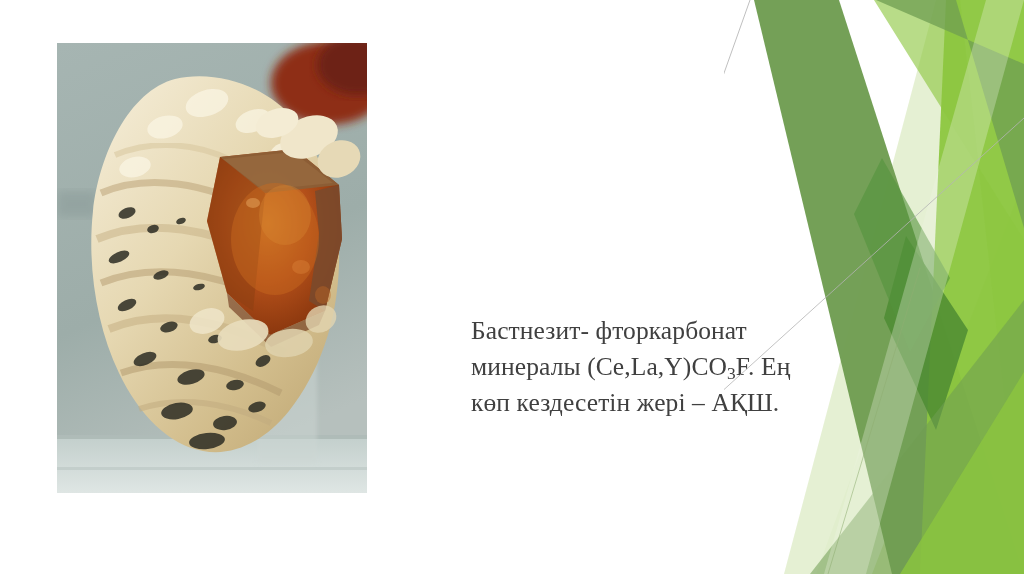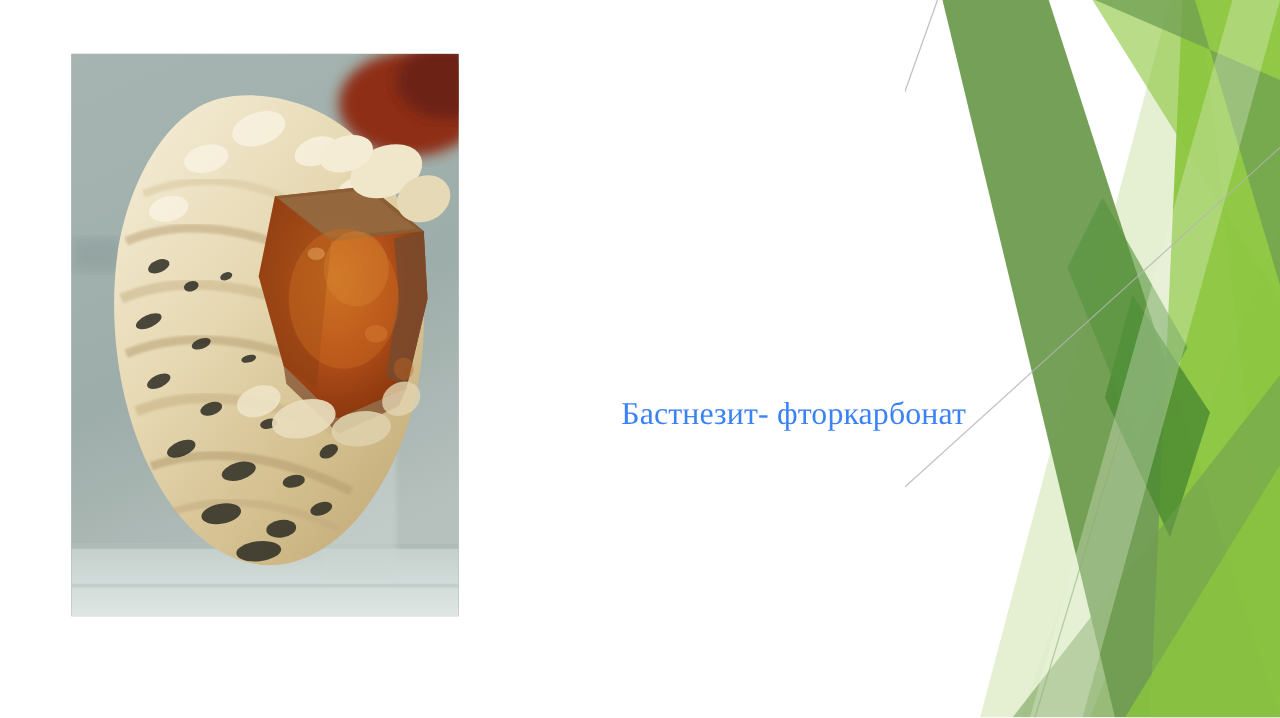--- a/index.html
+++ b/index.html
@@ -38,27 +38,27 @@
     width: 310px;
     height: 450px;
     overflow: hidden;
     background: #9fb0ae;
   }
   #photo-frame svg { display: block; width: 100%; height: 100%; }
 
   
   #caption {
     position: absolute;
-    left: 497px;
+    left: 471px;
     top: 313px;
     width: 345px;
     font-family: "Liberation Serif", serif;
     font-size: 25.5px;
     line-height: 36px;
-    color: #3b82f6;
+    color: #404040;
     letter-spacing: 0.1px;
   }
   #caption .line { white-space: nowrap; }
   #caption sub {
     font-size: 0.68em;
     vertical-align: -0.25em;
     line-height: 0;
   }
 </style>
 </head>
@@ -196,20 +196,26 @@
       </g>
 
       <rect x="0" y="0" width="310" height="450" fill="none"></rect>
     </svg>
   </div>
 
   <div id="caption">
     <div class="line">
       <span>Бастнезит- фторкарбонат</span>
     </div>
+    <div class="line">
+      <span>минералы (Ce,La,Y)CO</span><sub>3</sub><span>F. Ең</span>
+    </div>
+    <div class="line">
+      <span>көп кездесетін жері – АҚШ.</span>
+    </div>
   </div>
 
   <div id="decor">
     <svg viewBox="0 0 300 574" preserveAspectRatio="none">
 
       <polygon points="300,574 92,574 300,0" fill="#eef5e3" opacity="0.9"></polygon>
 
       <polygon points="300,0 300,574 60,574 212,0" fill="#dcebc4" opacity="0.75"></polygon>
 
       <polygon points="148,574 300,180 300,574" fill="#c3dd9a" opacity="0.8"></polygon>

